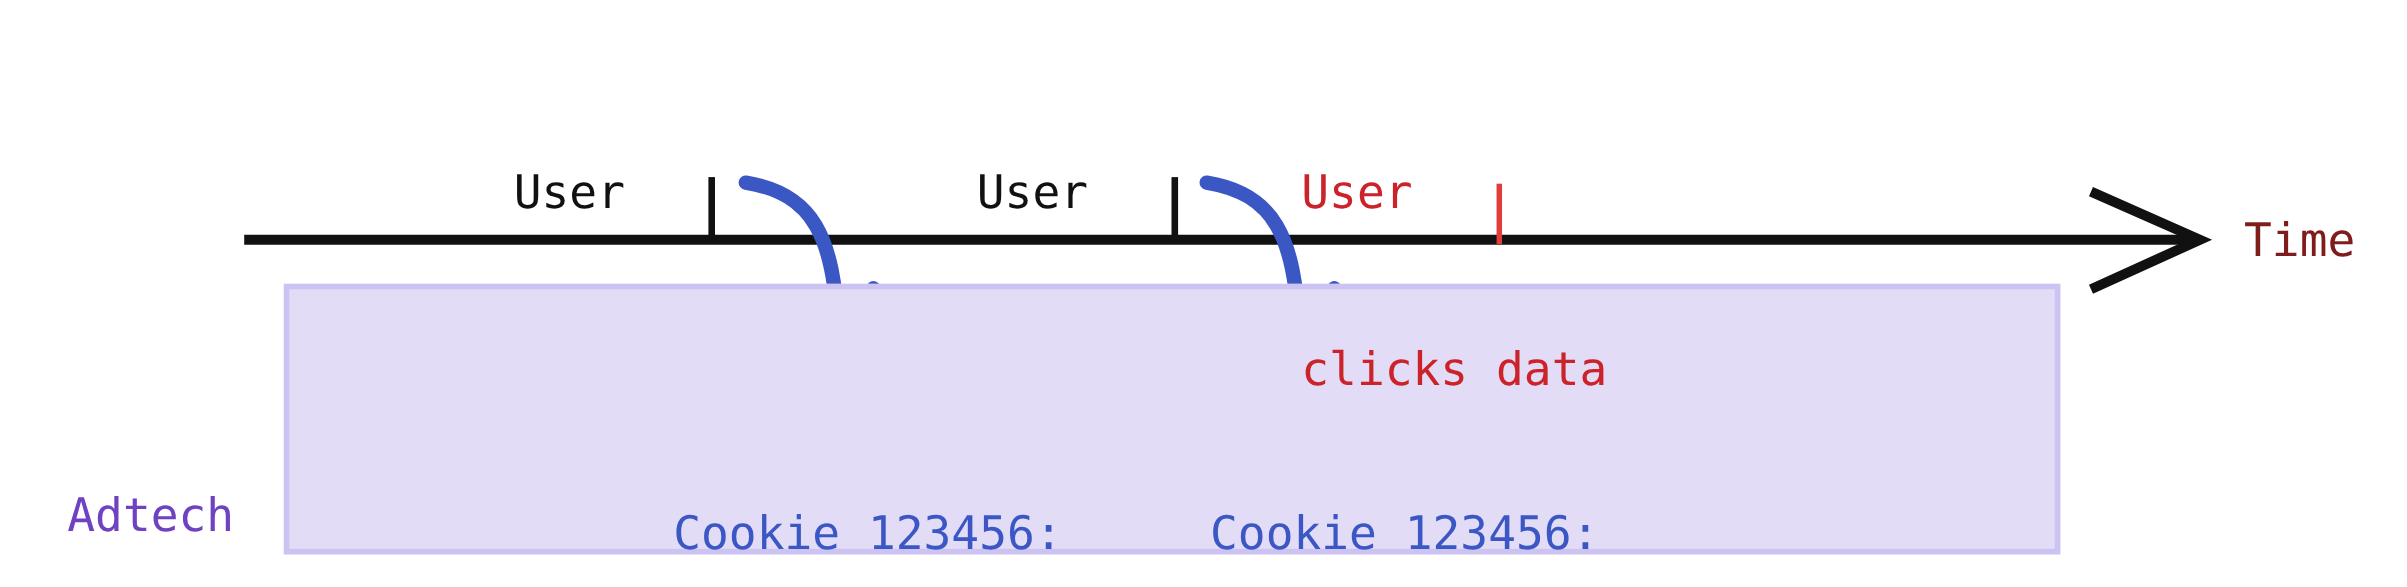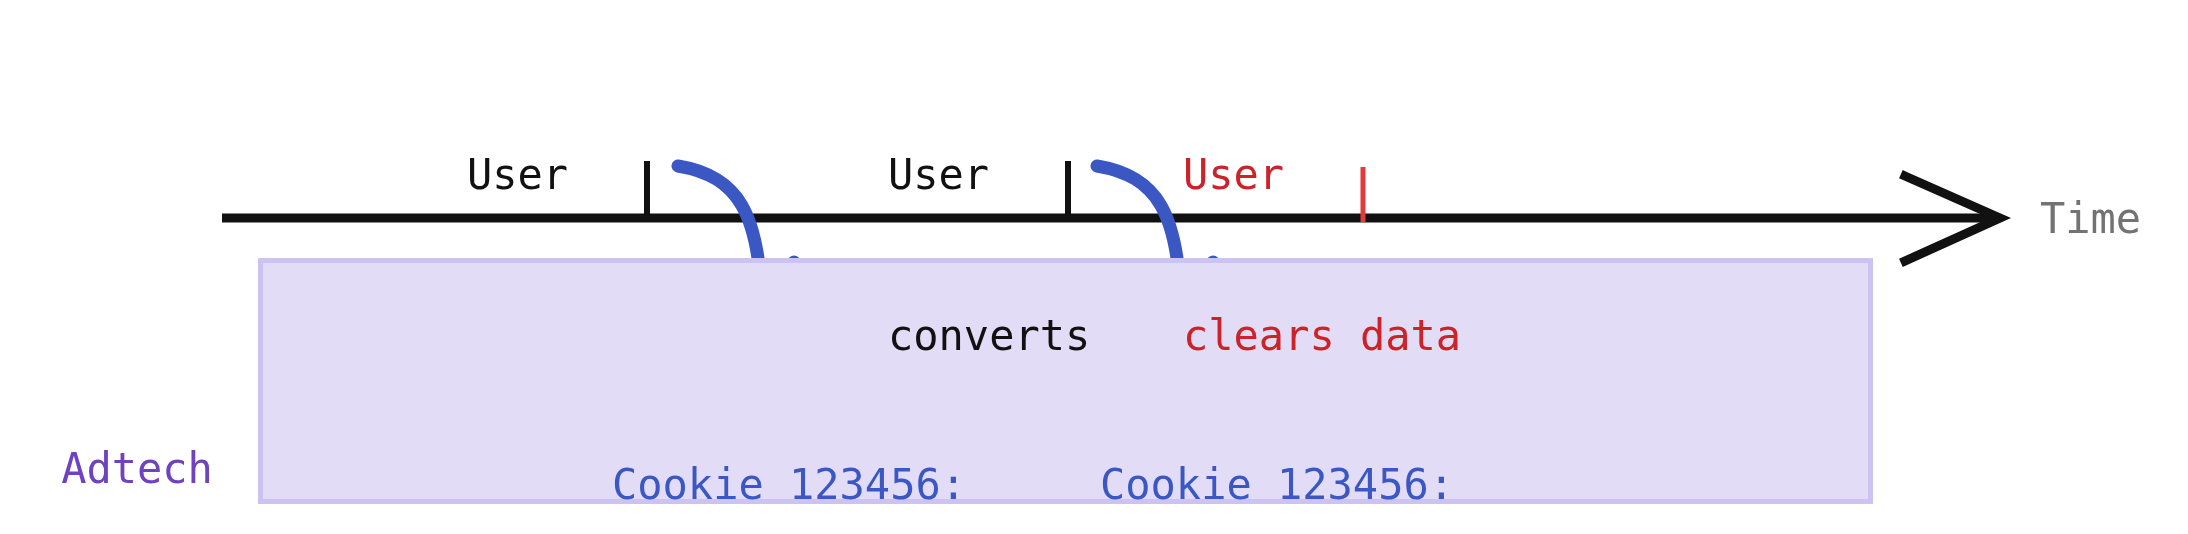--- a/index.html
+++ b/index.html
@@ -11,21 +11,21 @@
   #stage{position:absolute;left:0;top:0;width:2188px;height:534px;}
 
   svg#art{position:absolute;left:0;top:0;width:2188px;height:534px;overflow:visible;}
 
   .lbl{position:absolute;text-align:left;line-height:1.28;white-space:pre;}
 
   .evt-label{font-size:42px;font-weight:400;letter-spacing:0px;}
   .evt-black{color:#111111;}
   .evt-red{color:#cc2229;}
 
-  .time-label{position:absolute;font-size:42px;color:#737373;white-space:pre;}
+  .time-label{position:absolute;font-size:42px;color:#7f1d1d;white-space:pre;}
 
   .server-label{position:absolute;font-size:42px;color:#6f42c1;line-height:1.32;
                 text-align:center;white-space:pre;}
 
   .cookie-label{position:absolute;font-size:42px;color:#3b57c4;line-height:1.32;
                 text-align:left;white-space:pre;}
 
   .srv-box{position:absolute;box-sizing:border-box;
            background:#e2dcf7;border:5px solid #cdc3f2;}
 </style>
@@ -54,26 +54,25 @@
   </svg>
 
   <div class="srv-box" style="left:258px;top:258px;width:1615px;height:246px;"></div>
 
   <div class="lbl evt-label evt-black" style="left:467px;top:40px;width:360px;">
     <div>User</div>
   </div>
 
   <div class="lbl evt-label evt-black" style="left:888px;top:40px;width:360px;">
     <div>User</div>
-    <div>converts</div>
   </div>
 
   <div class="lbl evt-label evt-red" style="left:1183px;top:40px;width:360px;">
     <div>User</div>
-    <div>clears data</div>
+    <div>clicks data</div>
   </div>
 
   <div class="time-label" style="left:2040px;top:194px;">Time</div>
 
   <div class="server-label" style="left:32px;top:330px;width:210px;">
     <div>Adtech</div>
     
   </div>
 
   <div class="cookie-label" style="left:612px;top:346px;">

